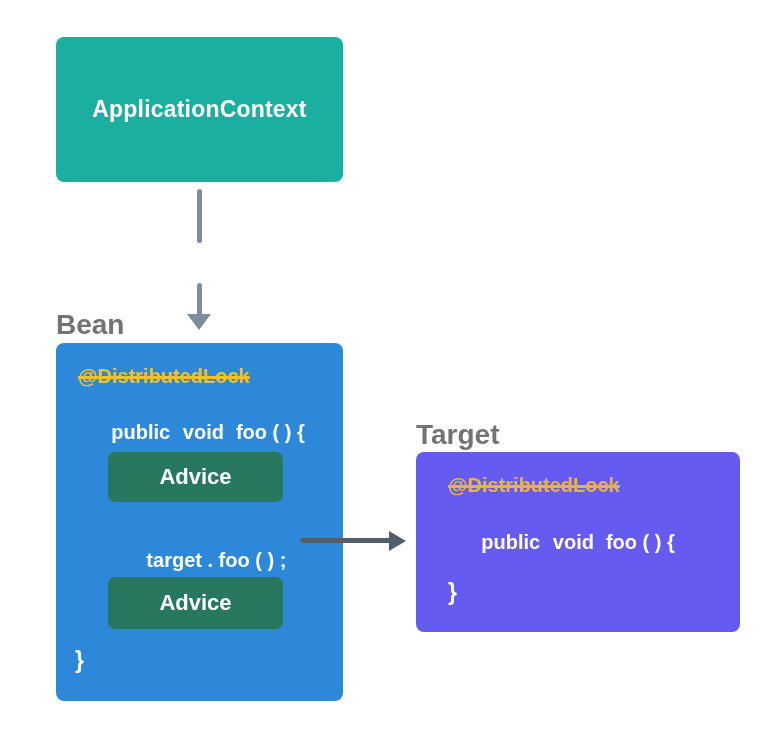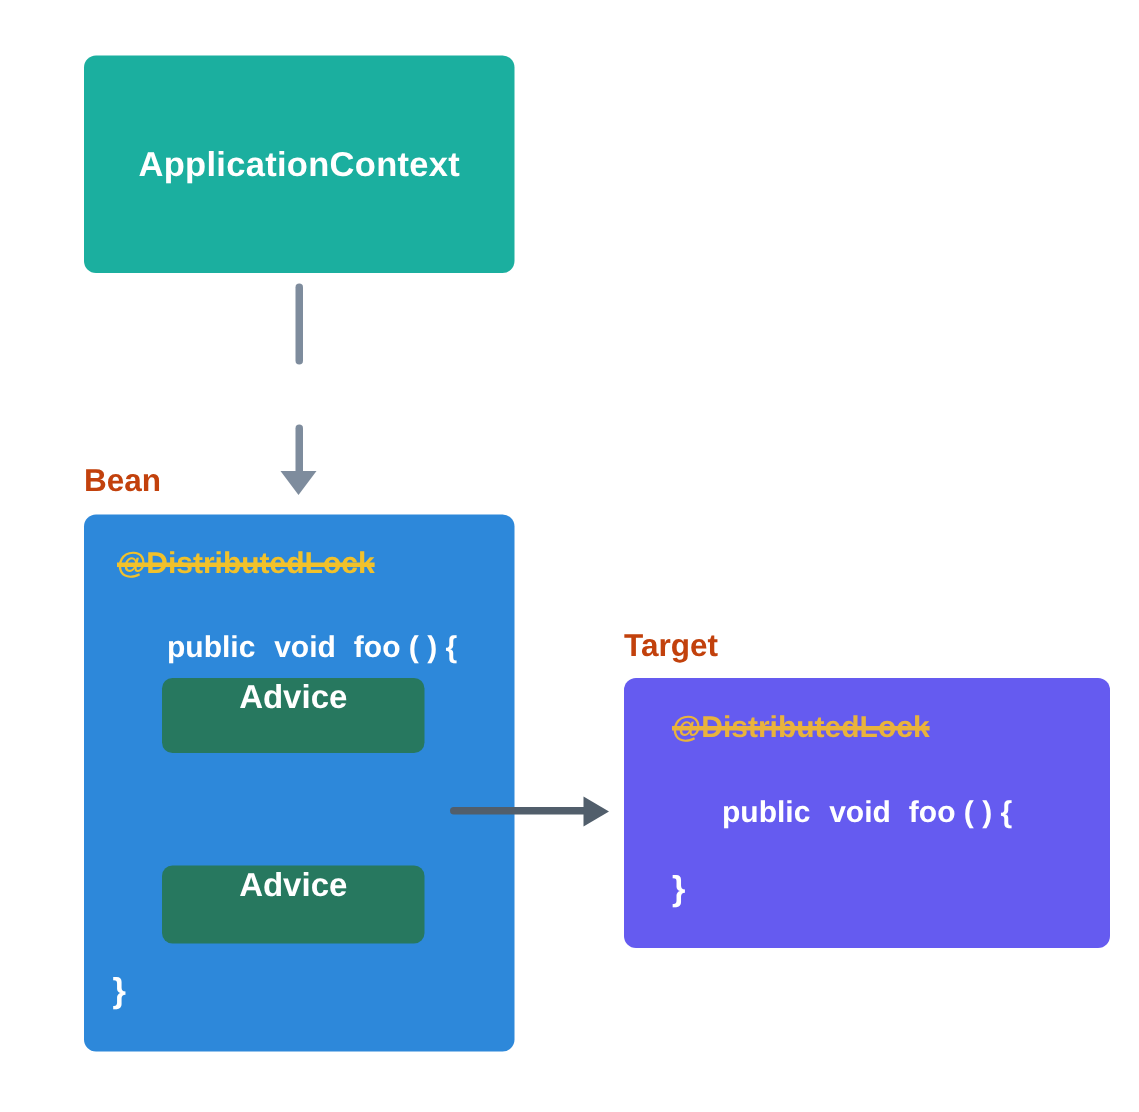--- a/index.html
+++ b/index.html
@@ -24,21 +24,21 @@
   .box-bean {
     position: absolute; left: 38px; top: 343px; width: 287px; height: 358px;
     background: #2D88DA; border-radius: 8px;
   }
   .box-target {
     position: absolute; left: 398px; top: 452px; width: 324px; height: 180px;
     background: #655BF0; border-radius: 8px;
   }
 
   
-  .section-title { position: absolute; color: #c2410c; font-size: 21px; }
+  .section-title { position: absolute; color: #737373; font-size: 28px; }
   .title-bean   { left: 38px;  top: 309px; }
   .title-target { left: 398px; top: 419px; }
 
   
   .vshaft { position: absolute; left: 179px; width: 5px; background: #7E8C9D; border-radius: 3px; }
   .vshaft-1 { top: 189px; height: 54px; }
   .vshaft-2 { top: 283px; height: 34px; }
   .vhead {
     position: absolute; left: 169px; top: 314px; width: 0; height: 0;
     border-left: 12px solid transparent; border-right: 12px solid transparent;
@@ -66,21 +66,21 @@
   .wh { color: #ffffff; text-align: center; }
 
   
   .bean-annotation { left: 22px; top: 22px; }
   .bean-signature  { left: 22px; top: 55px; }
   .bean-targetcall { left: 57px; top: 183px; }
   .bean-brace      { left: 19px; top: 304px; color: #ffffff; font-size: 23px; }
   .advice {
     position: absolute; left: 52px; width: 175px; height: 50px;
     background: #27785F; border-radius: 7px;
-    display: flex; align-items: flex-start; justify-content: center;
+    display: flex; align-items: center; justify-content: center;
     color: #ffffff; font-size: 22px;
   }
   .advice-top    { top: 109px; }
   .advice-bottom { top: 234px; height: 52px; }
 
   
   .target-annotation { left: 32px; top: 22px; }
   .target-signature  { left: 32px; top: 56px; }
   .target-comment    { left: 74px; top: 95px; color: #ffffff; font-size: 20px; }
   .target-brace      { left: 32px; top: 127px; color: #ffffff; font-size: 23px; }
@@ -104,20 +104,23 @@
     <div class="code bean-annotation ann-bean">@DistributedLock</div>
 
     <div class="code bean-signature">
       <span class="kw">public void</span><span class="wh">foo ( ) {</span>
     </div>
 
     <div class="advice advice-top">
       <span>Advice</span>
     </div>
 
+    <div class="code bean-targetcall">
+      <span class="kw" style="margin-right:0; word-spacing:normal;">target</span><span class="wh"> . foo ( ) ;</span>
+    </div>
 
     <div class="advice advice-bottom">
       <span>Advice</span>
     </div>
 
     <div class="code bean-brace">}</div>
   </div>
 
   <div class="hshaft"></div>
   <div class="hhead"></div>

